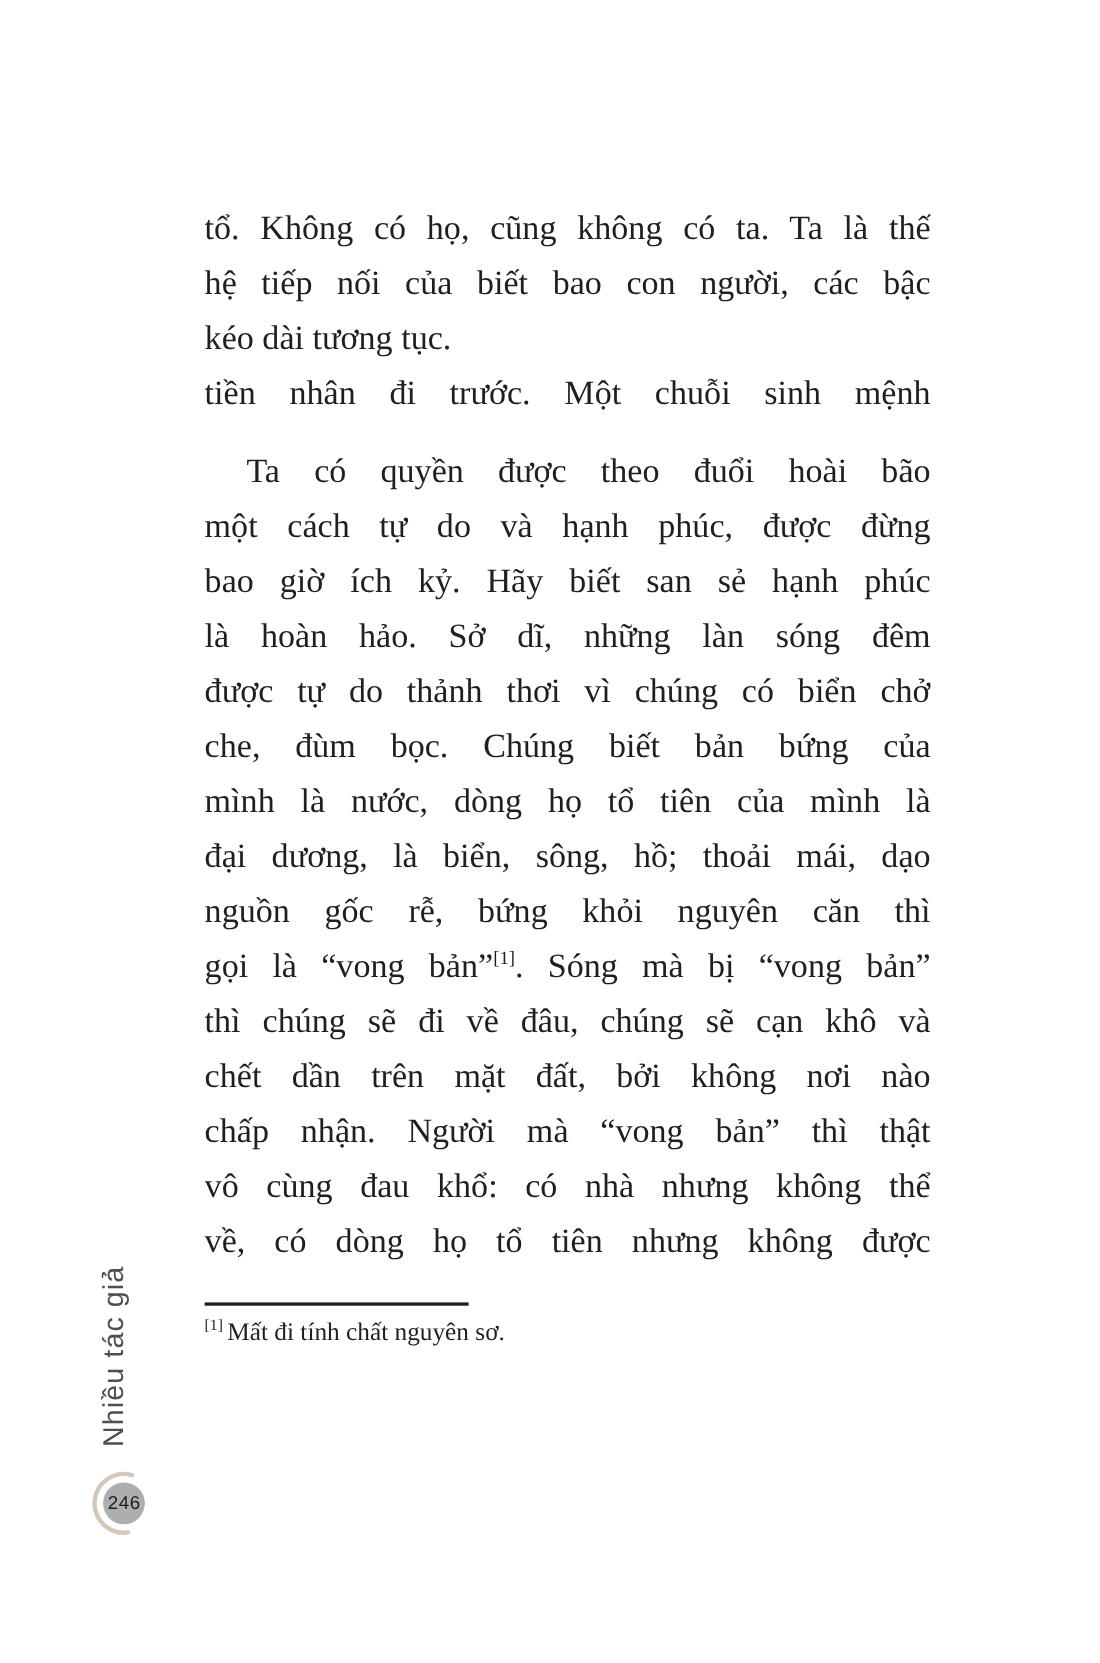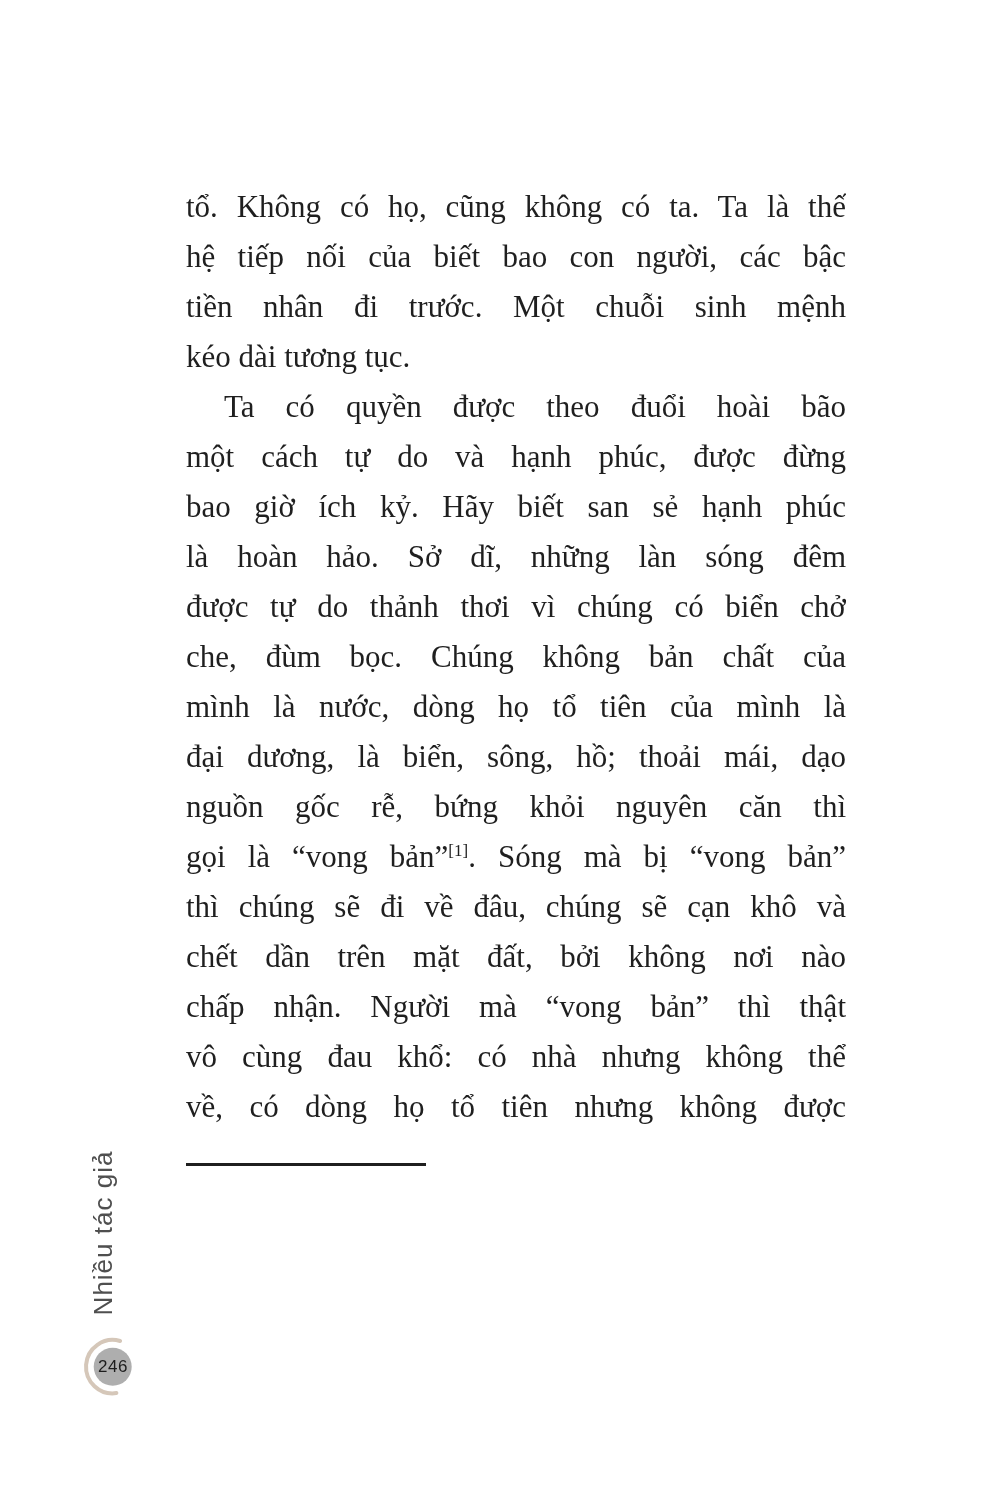--- a/index.html
+++ b/index.html
@@ -15,21 +15,21 @@
   
   .text-block {
     position: absolute;
     left: 186px;
     top: 182px;
     width: 660px;
     color: #1f1f1f;
     font-size: 31px;
   }
   .para { margin: 0; }
-  .para.p2 { }
+  .para.p2 { margin-top: 21px; }
   .text-line {
     height: 50px;
     line-height: 50px;
     text-align: justify;
     text-align-last: justify;
     overflow: hidden;
   }
   .text-line.lastline { text-align-last: left; }
   .text-line.indent { padding-left: 38px; }
   sup.fnref {
@@ -105,44 +105,45 @@
 </head>
 <body>
 
 <div class="page">
 
   <div class="text-block">
 
     <div class="para p1">
       <div class="text-line">tổ. Không có họ, cũng không có ta. Ta là thế</div>
       <div class="text-line">hệ tiếp nối của biết bao con người, các bậc</div>
+      <div class="text-line lastline">kéo dài tương tục.</div>
       <div class="text-line">tiền nhân đi trước. Một chuỗi sinh mệnh</div>
-      <div class="text-line lastline">kéo dài tương tục.</div>
     </div>
 
     <div class="para p2">
       <div class="text-line indent">Ta có quyền được theo đuổi hoài bão</div>
       <div class="text-line">một cách tự do và hạnh phúc, được đừng</div>
       <div class="text-line">bao giờ ích kỷ. Hãy biết san sẻ hạnh phúc</div>
       <div class="text-line">là hoàn hảo. Sở dĩ, những làn sóng đêm</div>
       <div class="text-line">được tự do thảnh thơi vì chúng có biển chở</div>
-      <div class="text-line">che, đùm bọc. Chúng không bản chất của</div>
+      <div class="text-line">che, đùm bọc. Chúng biết bản bứng của</div>
       <div class="text-line">mình là nước, dòng họ tổ tiên của mình là</div>
       <div class="text-line">đại dương, là biển, sông, hồ; thoải mái, dạo</div>
       <div class="text-line">nguồn gốc rễ, bứng khỏi nguyên căn thì</div>
       <div class="text-line"><span>gọi là “vong bản”</span><sup class="fnref">[1]</sup><span>. Sóng mà bị “vong bản”</span></div>
       <div class="text-line">thì chúng sẽ đi về đâu, chúng sẽ cạn khô và</div>
       <div class="text-line">chết dần trên mặt đất, bởi không nơi nào</div>
       <div class="text-line">chấp nhận. Người mà “vong bản” thì thật</div>
       <div class="text-line">vô cùng đau khổ: có nhà nhưng không thể</div>
       <div class="text-line">về, có dòng họ tổ tiên nhưng không được</div>
     </div>
 
     <div class="footnote-sep"></div>
 
+    <div class="footnote"><sup class="fnmark">[1]</sup><span>Mất đi tính chất nguyên sơ.</span></div>
 
   </div>
 
   <div class="sidebar-author">Nhiều tác giả</div>
 
   <div class="badge">
     <svg width="70" height="70" viewBox="0 0 70 70">
       <path d="M 43.1 7.0 A 26.7 26.7 0 1 0 39.4 59.1" fill="none" stroke="#d5c7b9" stroke-width="4" stroke-linecap="round"></path>
       <circle cx="35.7" cy="32.7" r="19" fill="#aeaeae"></circle>
     </svg>

